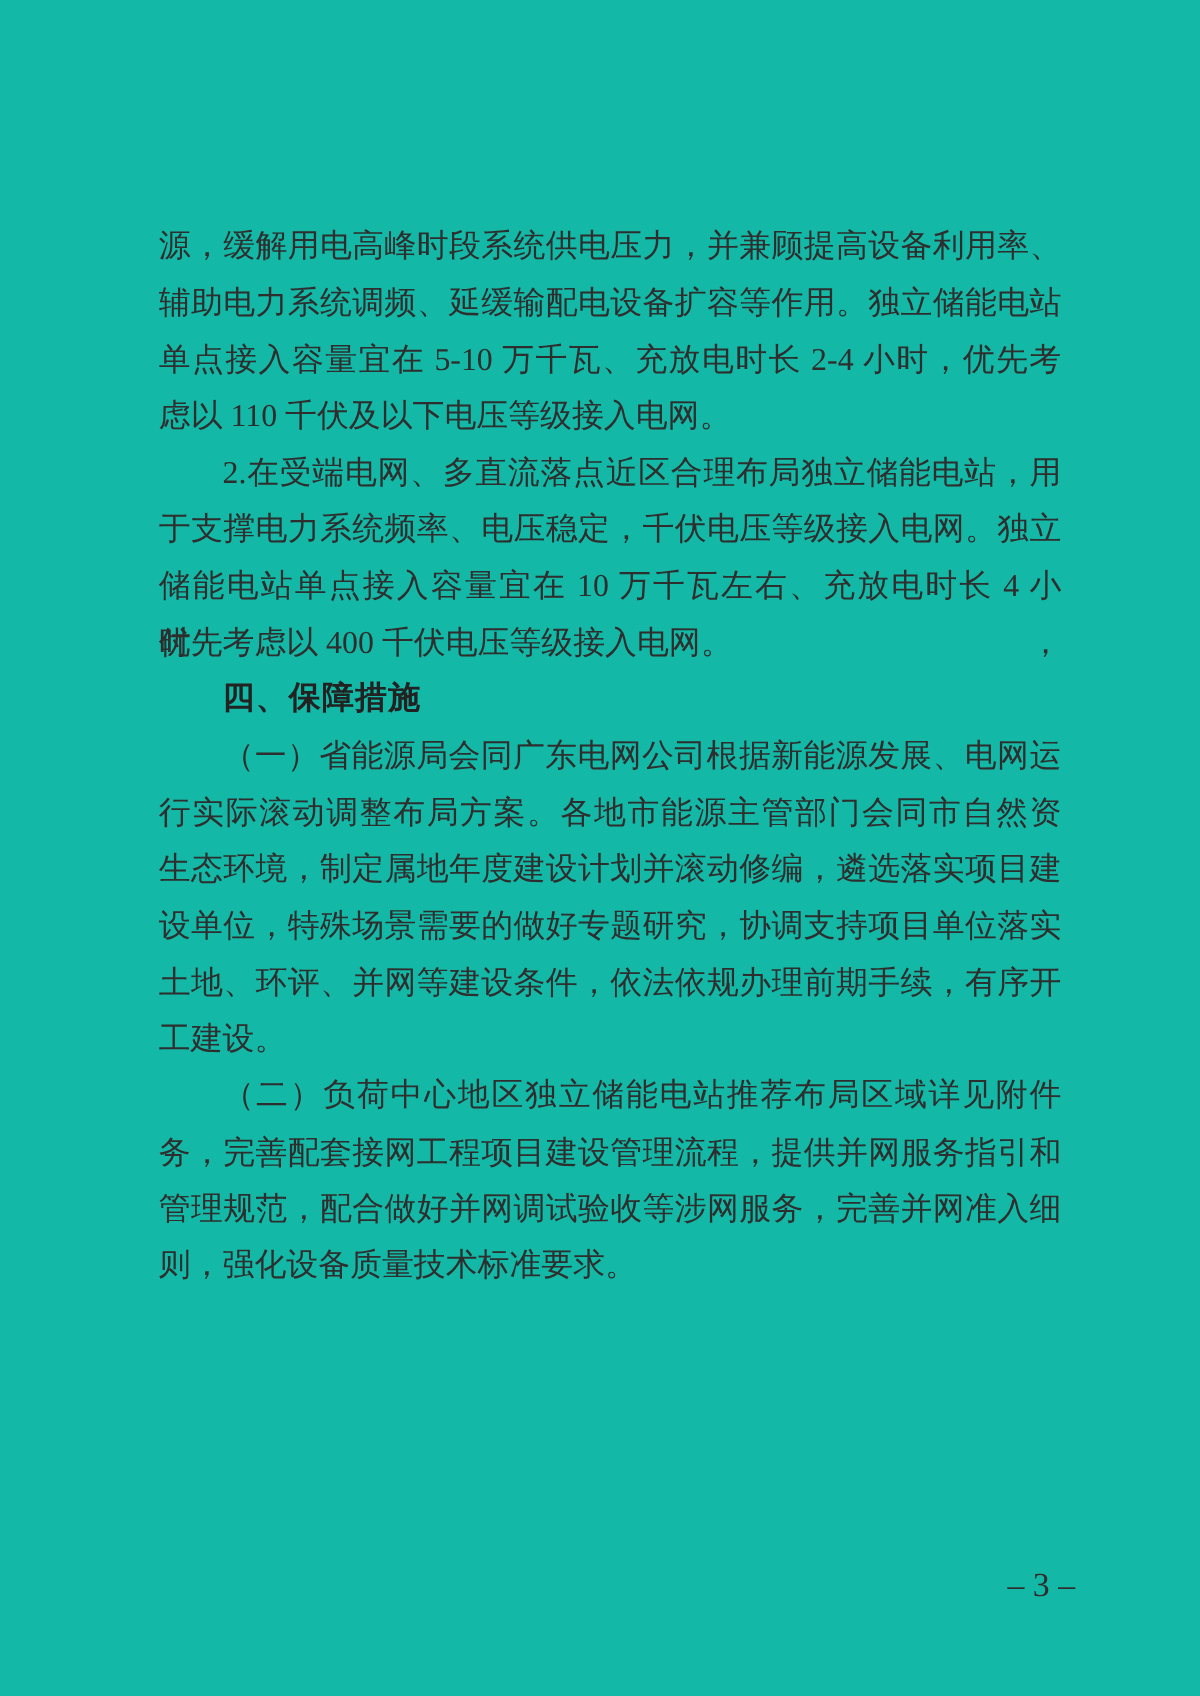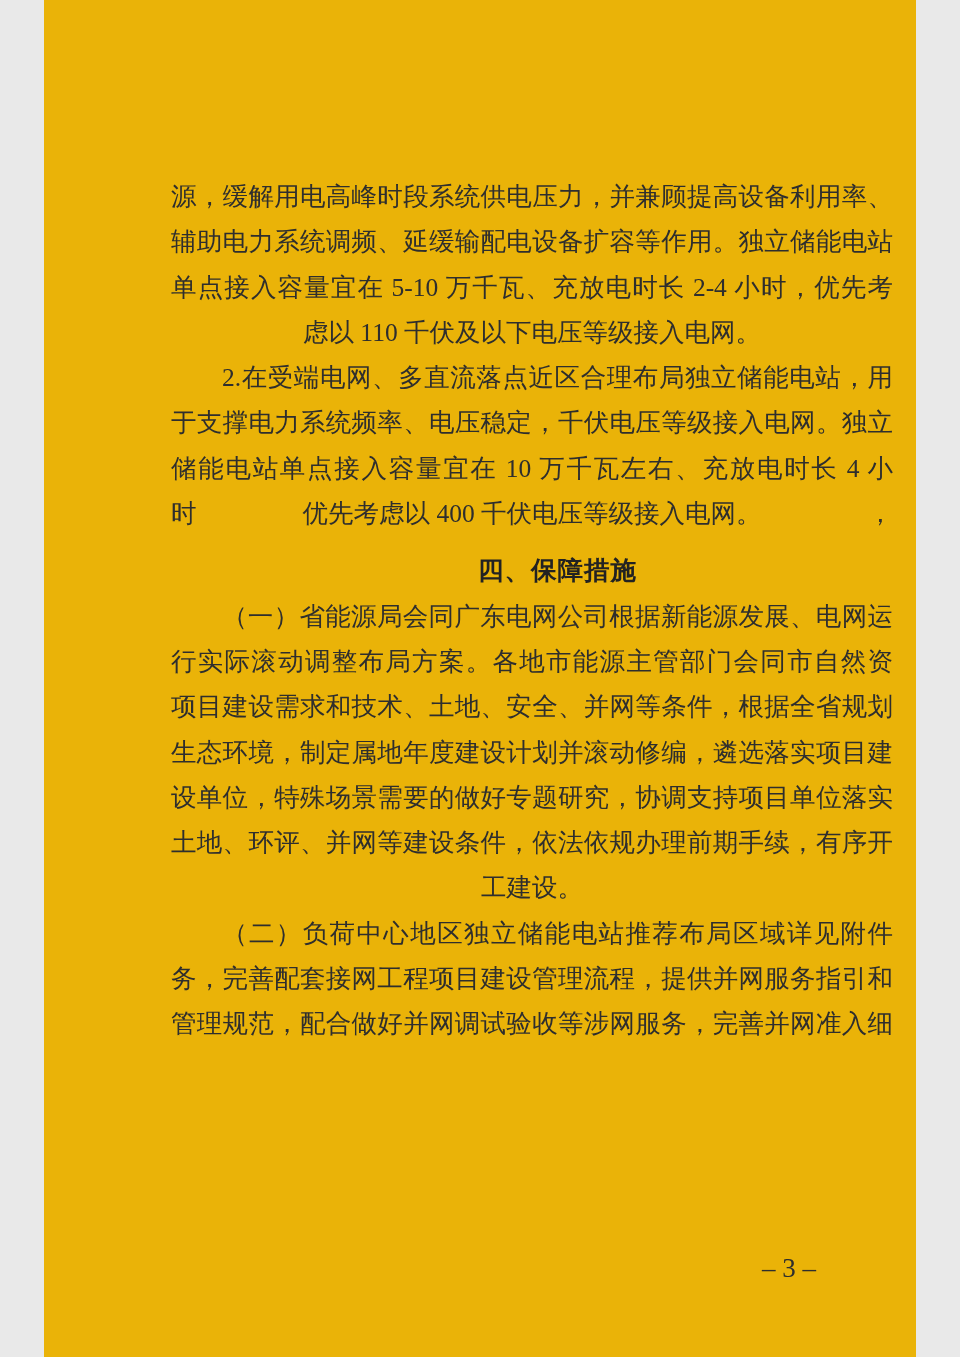--- a/index.html
+++ b/index.html
@@ -2,56 +2,55 @@
 <html><head>
 <meta charset="utf-8">
 <style>
   html, body {
     margin: 0;
     padding: 0;
     background: #e9e9e9;
   }
   .page {
     position: relative;
-    width: 872px;
+    width: 960px;
     height: 1357px;
     margin: 0 auto;
-    background: #eab308;
+    background: #14b8a6;
     color: #2e2e2e;
     font-family: "Liberation Serif", "DejaVu Serif", serif;
     overflow: hidden;
   }
   .doc-lines {
     position: absolute;
     left: 127px;
     top: 174px;
     width: 722px;
   }
   .line {
     font-size: 25.5px;
     line-height: 45.3px;
     height: 45.3px;
-    text-align: center;
+    text-align: left;
     white-space: nowrap;
     overflow: visible;
   }
   .line.fill {
     white-space: normal;
     text-align: justify;
     text-align-last: justify;
   }
   .line.indent {
     text-indent: 2em;
   }
   .line.heading {
     font-family: "Liberation Sans", "DejaVu Sans", sans-serif;
     font-weight: bold;
     color: #222222;
     letter-spacing: 1px;
-    margin-top: 12px;
   }
   .footer {
     position: absolute;
     top: 1248px;
     right: 100px;
     font-size: 27px;
     line-height: 40px;
     color: #2e2e2e;
   }
 </style>
@@ -64,23 +63,23 @@
       <div class="line fill">辅助电力系统调频、延缓输配电设备扩容等作用。独立储能电站</div>
       <div class="line fill">单点接入容量宜在 5-10 万千瓦、充放电时长 2-4 小时，优先考</div>
       <div class="line">虑以 110 千伏及以下电压等级接入电网。</div>
       <div class="line indent fill">2.在受端电网、多直流落点近区合理布局独立储能电站，用</div>
       <div class="line fill">于支撑电力系统频率、电压稳定，千伏电压等级接入电网。独立</div>
       <div class="line fill">储能电站单点接入容量宜在 10 万千瓦左右、充放电时长 4 小时，</div>
       <div class="line">优先考虑以 400 千伏电压等级接入电网。</div>
       <div class="line indent heading">四、保障措施</div>
       <div class="line indent fill">（一）省能源局会同广东电网公司根据新能源发展、电网运</div>
       <div class="line fill">行实际滚动调整布局方案。各地市能源主管部门会同市自然资</div>
-      <div class="line fill">项目建设需求和技术、土地、安全、并网等条件，根据全省规划</div>
       <div class="line fill">生态环境，制定属地年度建设计划并滚动修编，遴选落实项目建</div>
       <div class="line fill">设单位，特殊场景需要的做好专题研究，协调支持项目单位落实</div>
       <div class="line fill">土地、环评、并网等建设条件，依法依规办理前期手续，有序开</div>
       <div class="line">工建设。</div>
       <div class="line indent fill">（二）负荷中心地区独立储能电站推荐布局区域详见附件</div>
       <div class="line fill">务，完善配套接网工程项目建设管理流程，提供并网服务指引和</div>
       <div class="line fill">管理规范，配合做好并网调试验收等涉网服务，完善并网准入细</div>
+      <div class="line">则，强化设备质量技术标准要求。</div>
     </div>
   <div class="footer">– 3 –</div>
 </div>
 
 </body></html>

